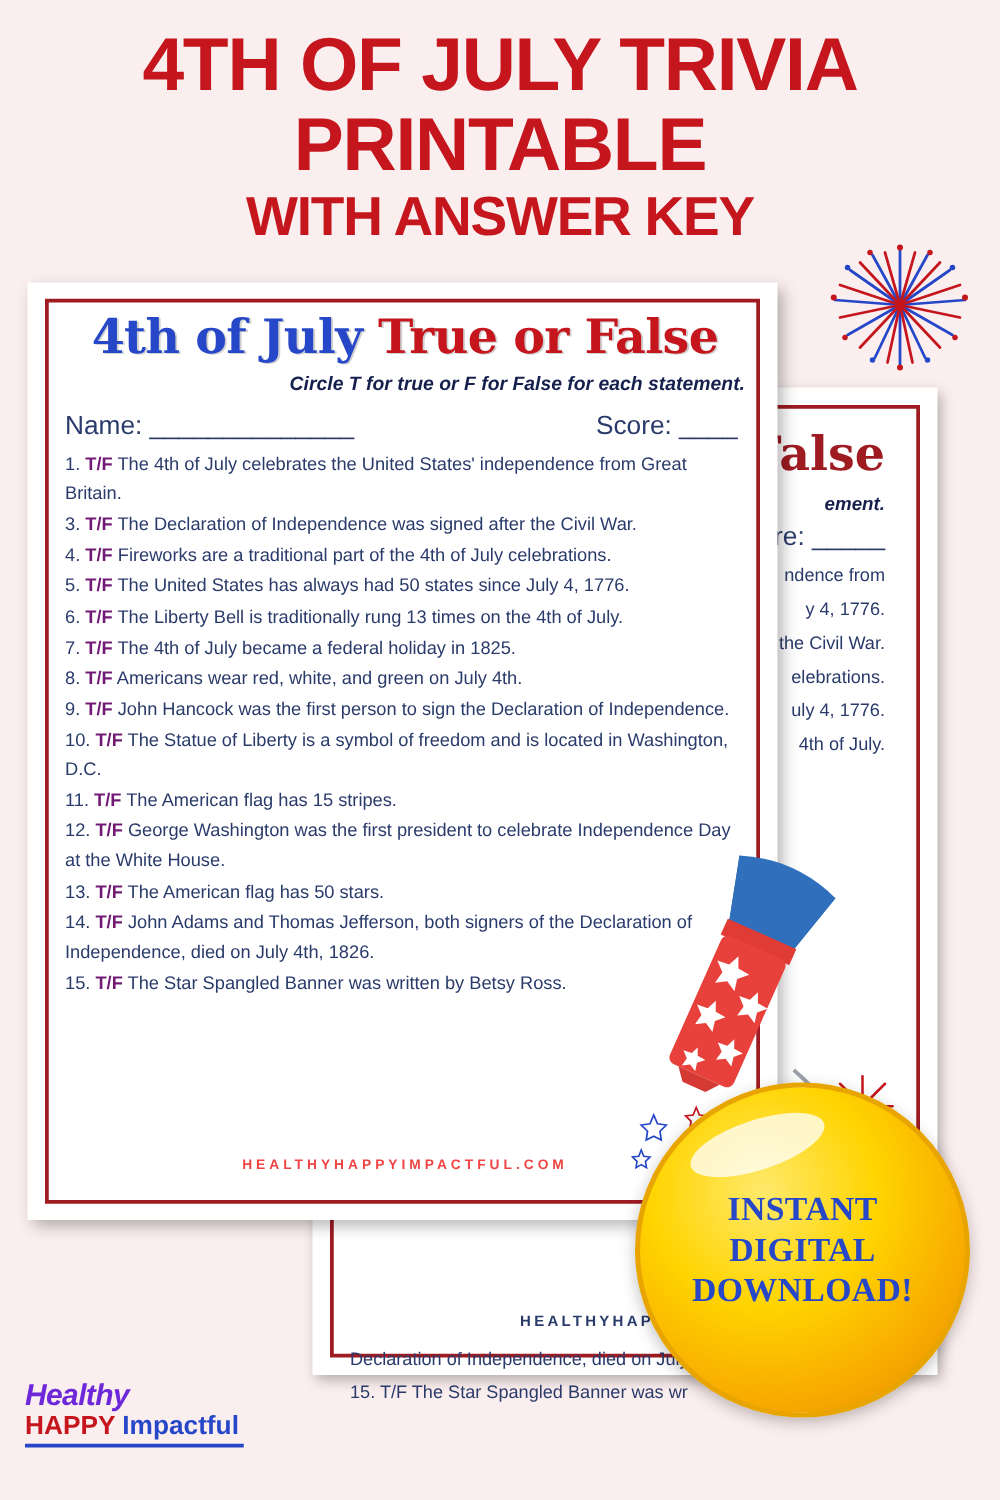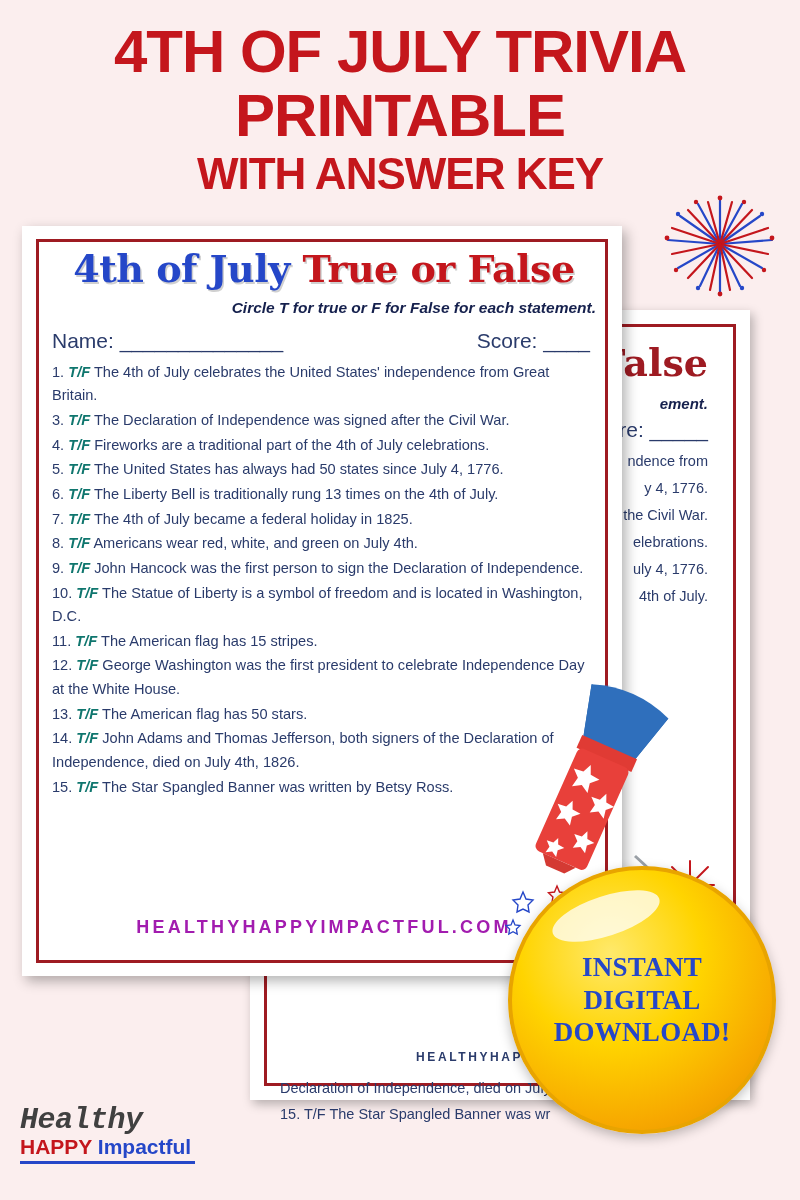--- a/index.html
+++ b/index.html
@@ -168,29 +168,29 @@
   .qlist {
     margin-top: 8px;
   }
   .q {
     font-size: 14.6px;
     line-height: 1.62;
     color: #2a3b6b;
     margin-top: 1px;
   }
   .q .num { }
-  .q .tf { font-weight: bold; color: #0f766e; font-style: italic; }
+  .q .tf { font-weight: bold; color: #701a75; }
   .front-footer {
     position: absolute;
     left: 0; right: 0; bottom: 18px;
     text-align: center;
-    font-size: 18px;
+    font-size: 11px;
     letter-spacing: 3.2px;
     font-weight: bold;
-    color: #a21caf;
+    color: #ef4444;
   }
 
   
   .rocket {
     position: absolute;
     left: 495px; top: 660px;
     width: 200px; height: 250px;
   }
   .spark {
     position: absolute;
@@ -234,25 +234,25 @@
     transform: rotate(-18deg);
   }
 
   
   .logo {
     position: absolute;
     left: 20px; top: 1105px;
     width: 210px;
   }
   .logo .healthy {
-    font-family: Liberation Mono, monospace;
+    font-family: Liberation Sans, sans-serif;
     font-style: italic;
     font-weight: bold;
-    font-size: 30px;
-    color: #404040;
+    font-size: 24px;
+    color: #6d28d9;
     line-height: 1;
     letter-spacing: -0.5px;
   }
   .logo .hh {
     font-size: 21px;
     font-weight: bold;
     color: #c4161c;
     letter-spacing: 0px;
     line-height: 1.05;
     margin-top: 1px;

